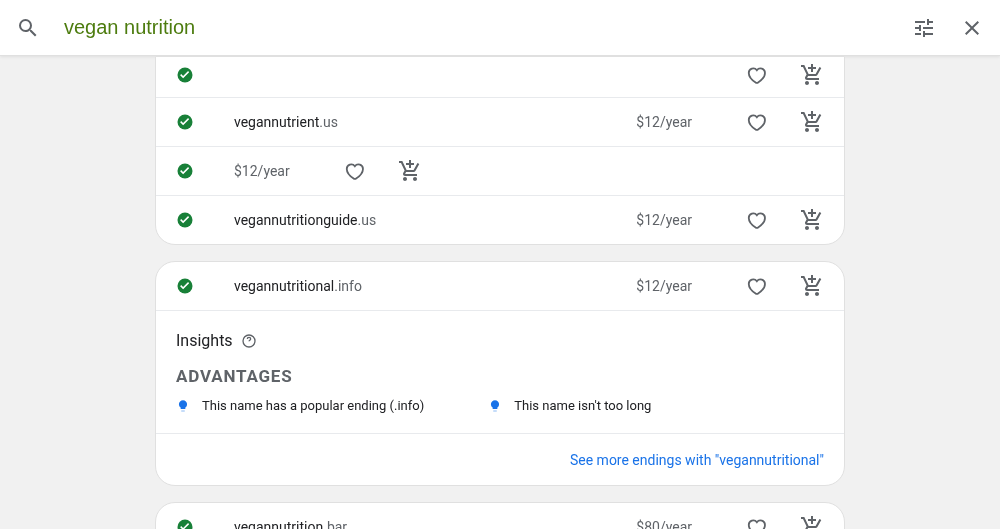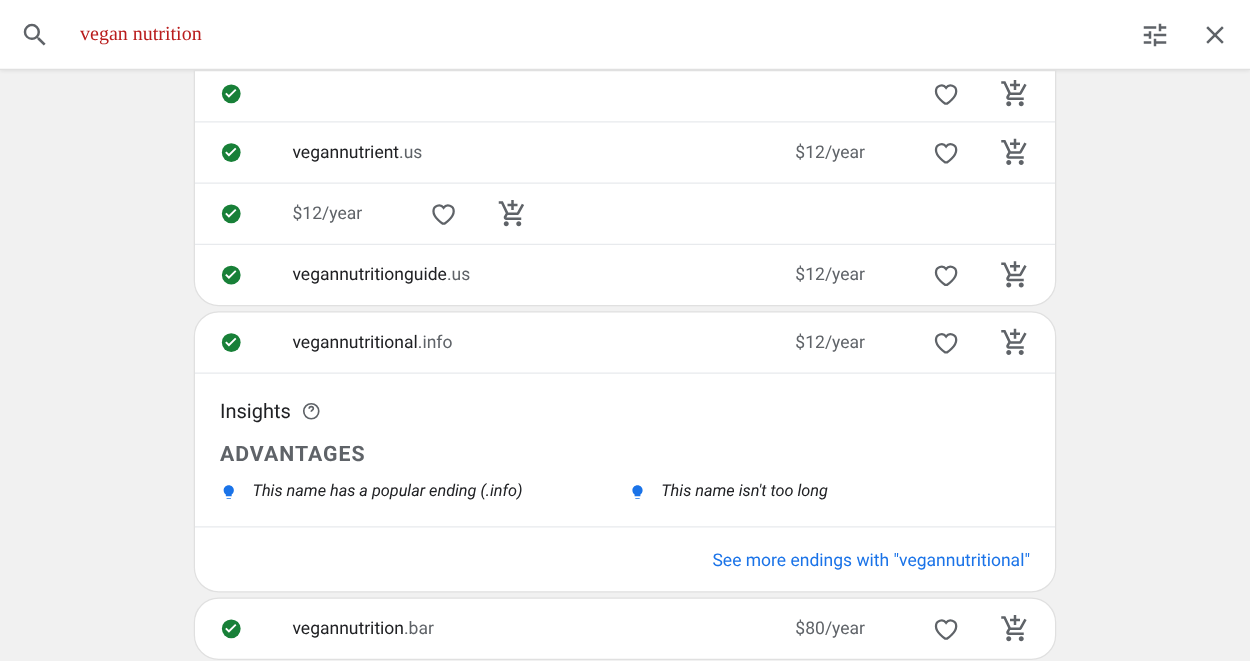--- a/index.html
+++ b/index.html
@@ -17,32 +17,32 @@
       align-items: center;
       padding: 0 16px;
       border-bottom: 1px solid #e0e0e0;
       box-shadow: 0 1px 3px rgba(0,0,0,0.08);
     }
     .search-icon { width: 24px; height: 24px; color: #5f6368; margin-right: 24px; }
     .search-input {
       flex: 1;
       border: none;
       outline: none;
-      font-size: 16px;
-      color: #b91c1c;
-      font-family: Liberation Serif, serif;
+      font-size: 20px;
+      color: #4d7c0f;
+      font-family: Liberation Sans, sans-serif;
     }
     .bar-actions { display: flex; gap: 24px; align-items: center; }
     .bar-icon { width: 24px; height: 24px; color: #5f6368; cursor: pointer; }
     .content { padding: 0 155px; padding-top: 0; }
     .card {
       background: #fff;
       border: 1px solid #e0e0e0;
       border-radius: 20px;
-      margin-top: 4px;
+      margin-top: 16px;
       overflow: hidden;
     }
     .row {
       display: flex;
       align-items: center;
       padding: 12px 20px;
       border-bottom: 1px solid #e8eaed;
       min-height: 48px;
       gap: 20px;
     }
@@ -65,21 +65,21 @@
     .first-card-top { border-top-left-radius: 0; border-top-right-radius: 0; margin-top: 0; }
     .peek-row { padding: 6px 20px 10px 20px; min-height: 0; }
     .insights-section { padding: 20px; border-bottom: 1px solid #e8eaed; }
     .insights-header { display: flex; align-items: center; gap: 8px; margin-bottom: 16px; }
     .insights-title { font-size: 16px; color: #202124; font-weight: 400; }
     .help-icon { width: 16px; height: 16px; color: #5f6368; }
     .advantages-label {
       font-size: 17px; letter-spacing: 0.8px; color: #5f6368;
       text-transform: uppercase; margin-bottom: 12px; font-weight: 700;
     }
-    .advantages-row { display: flex; gap: 85px; font-style: italic; }
+    .advantages-row { display: flex; gap: 64px; }
     .advantage-item { display: flex; align-items: center; gap: 12px; font-size: 13px; color: #202124; }
     .bulb-icon { width: 14px; height: 14px; color: #1a73e8; flex-shrink: 0; }
     .see-more { padding: 16px 20px; text-align: right; }
     .see-more-link { color: #1a73e8; font-size: 14px; cursor: pointer; }
   </style>
 </head>
 <body>
 
 <div class="search-bar">
   <svg class="search-icon" viewBox="0 0 24 24" fill="currentColor">

